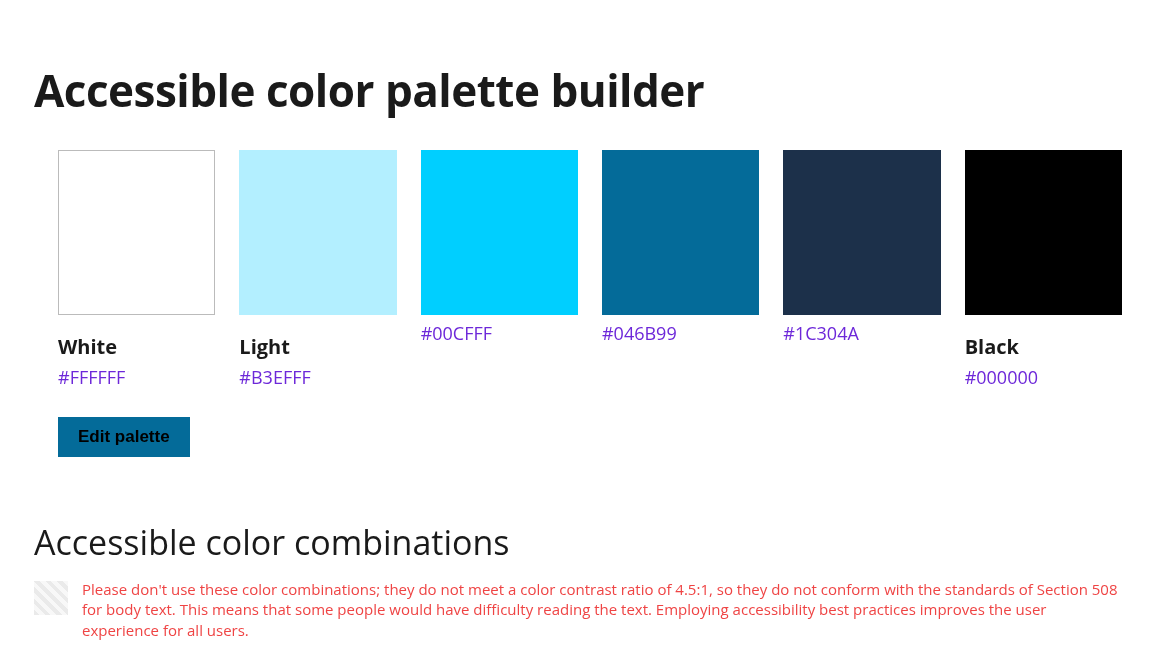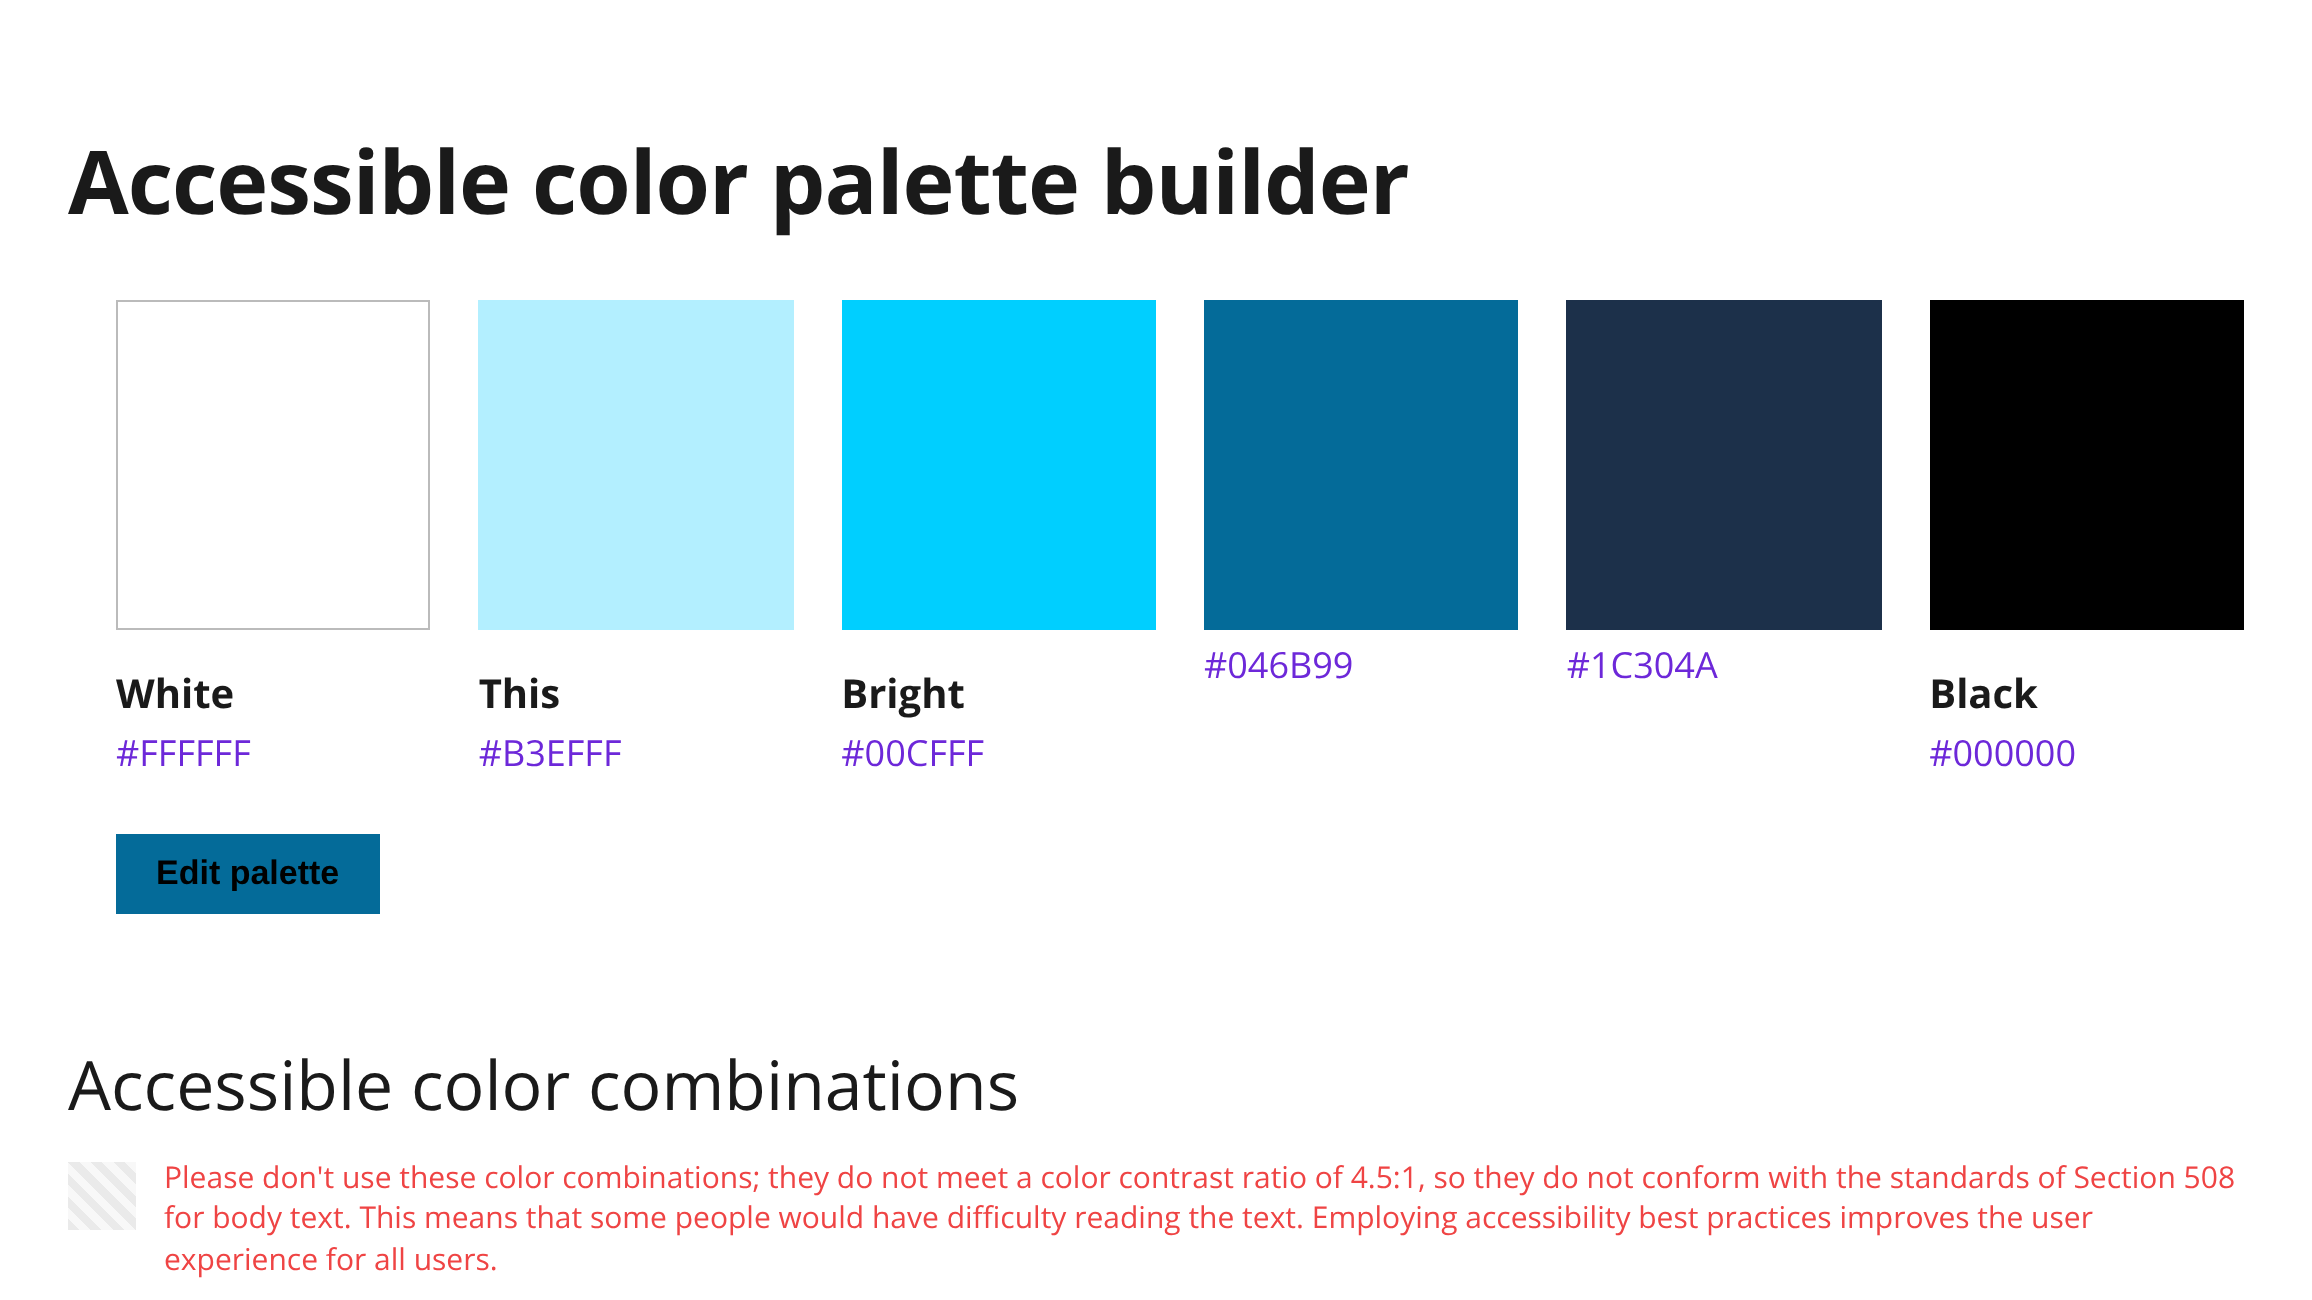--- a/index.html
+++ b/index.html
@@ -92,26 +92,25 @@
 <h1 class="page-title">Accessible color palette builder</h1>
 
 <div class="palette-row" id="palette-row">
     <div class="swatch-card">
       <div class="swatch-box white-border" style="background: rgb(255, 255, 255);"></div>
       <div class="swatch-label">White</div>
       <div class="swatch-hex">#FFFFFF</div>
     </div>
     <div class="swatch-card">
       <div class="swatch-box" style="background: rgb(179, 239, 255);"></div>
-      <div class="swatch-label">This</div>
+      <div class="swatch-label">Light</div>
       <div class="swatch-hex">#B3EFFF</div>
     </div>
     <div class="swatch-card">
       <div class="swatch-box" style="background: rgb(0, 207, 255);"></div>
-      <div class="swatch-label">Bright</div>
       <div class="swatch-hex">#00CFFF</div>
     </div>
     <div class="swatch-card">
       <div class="swatch-box" style="background: rgb(4, 107, 153);"></div>
       <div class="swatch-hex">#046B99</div>
     </div>
     <div class="swatch-card">
       <div class="swatch-box" style="background: rgb(28, 48, 74);"></div>
       <div class="swatch-hex">#1C304A</div>
     </div>

